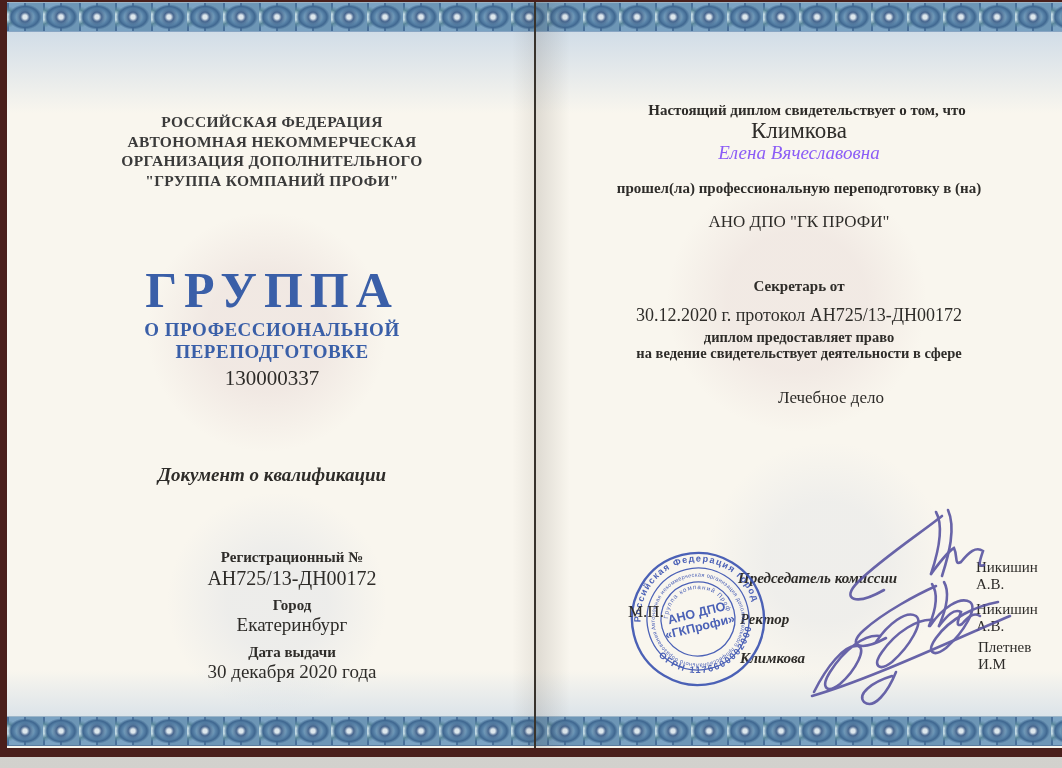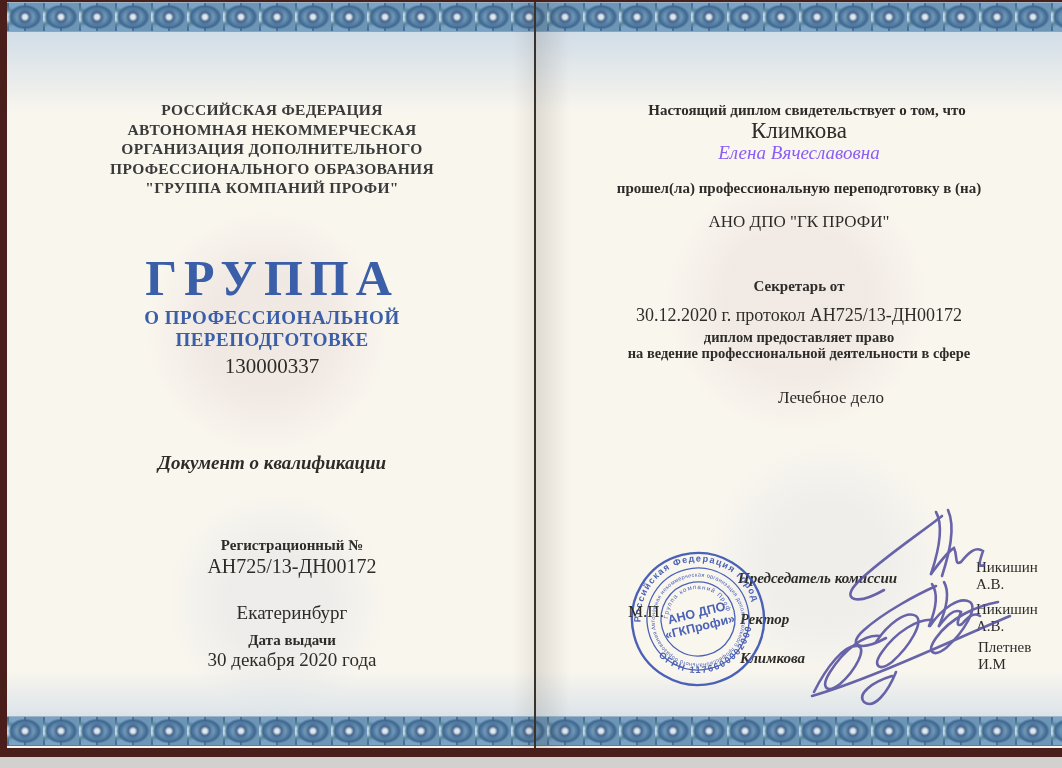--- a/index.html
+++ b/index.html
@@ -41,21 +41,21 @@
     background:linear-gradient(0deg, rgba(176,200,226,0.4), rgba(176,200,226,0)); }
   
   .spine { position:absolute; top:0; bottom:0; left:527px; width:2px;
     background:#37322c; z-index:5; }
   .spine-shadow { position:absolute; top:0; bottom:0; left:529px; width:34px;
     background:linear-gradient(90deg, rgba(60,50,40,0.14), rgba(60,50,40,0)); z-index:4; }
   .spine-shadow-l { position:absolute; top:0; bottom:0; left:505px; width:22px;
     background:linear-gradient(270deg, rgba(60,50,40,0.08), rgba(60,50,40,0)); z-index:4; }
 
   .page { position:absolute; top:0; bottom:0; }
-  .page-left { left:0; width:527px; }
+  .page-left { left:0; width:527px;margin-top:12px; }
   .page-right { left:529px; width:526px; }
 
   .abs { position:absolute; }
   .ctr { text-align:center; }
   .blue { color: var(--title-blue,#3a5fa8); }
 
   .org-header { left:20px; width:490px; top:98px; font-size:15.5px; font-weight:bold;
     color:#3a3a3a; line-height:19.5px; letter-spacing:0.3px; }
   .diploma-title { left:10px; width:510px; top:247px; font-size:50px; font-weight:bold;
     letter-spacing:7px; }
@@ -104,48 +104,48 @@
     <div class="band band-top"></div>
     <div class="band band-bottom"></div>
     <div class="wash-top"></div>
     <div class="wash-bottom"></div>
 
     <div class="page page-left">
       <div class="abs ctr org-header">
         <div>РОССИЙСКАЯ  ФЕДЕРАЦИЯ</div>
         <div>АВТОНОМНАЯ НЕКОММЕРЧЕСКАЯ</div>
         <div>ОРГАНИЗАЦИЯ ДОПОЛНИТЕЛЬНОГО</div>
-        <div>ПРОФЕССИОНАЛЬНОГО ОБРАЗОВАНИЯ</div>
         <div>"ГРУППА КОМПАНИЙ ПРОФИ"</div>
       </div>
 
       <div class="abs ctr blue diploma-title">ГРУППА</div>
       <div class="abs ctr blue diploma-subtitle1">О ПРОФЕССИОНАЛЬНОЙ</div>
       <div class="abs ctr blue diploma-subtitle2">ПЕРЕПОДГОТОВКЕ</div>
       <div class="abs ctr diploma-number">130000337</div>
 
       <div class="abs ctr qual-note">Документ о квалификации</div>
 
       <div class="abs ctr reg-label">Регистрационный №</div>
       <div class="abs ctr reg-number">АН725/13-ДН00172</div>
+      <div class="abs ctr city-label">Город</div>
       <div class="abs ctr city-value">Екатеринбург</div>
       <div class="abs ctr date-label">Дата выдачи</div>
       <div class="abs ctr date-value">30 декабря 2020 года</div>
     </div>
 
     <div class="page page-right">
       <div class="abs ctr statement">Настоящий диплом свидетельствует о том, что</div>
       <div class="abs ctr surname">Климкова</div>
       <div class="abs ctr holder-name">Елена Вячеславовна</div>
       <div class="abs ctr completed">прошел(ла) профессиональную переподготовку в (на)</div>
       <div class="abs ctr institution">АНО ДПО "ГК ПРОФИ"</div>
       <div class="abs ctr decision-label">Секретарь от</div>
       <div class="abs ctr decision-details">30.12.2020 г. протокол АН725/13-ДН00172</div>
       <div class="abs ctr grants1">диплом предоставляет право</div>
-      <div class="abs ctr grants2">на ведение профессиональной деятельности в сфере</div>
+      <div class="abs ctr grants2">на ведение свидетельствует деятельности в сфере</div>
       <div class="abs ctr field">Лечебное дело</div>
 
       <div class="abs mp-label">М.П.</div>
 
       <svg class="abs stamp-box" viewBox="0 0 148 148" xmlns="http://www.w3.org/2000/svg">
         <g transform="rotate(-14 74 74)" fill="none" stroke="#3d55b2">
           <circle cx="74" cy="74" r="66" stroke-width="2.4"></circle>
           <circle cx="74" cy="74" r="51" stroke-width="1.3"></circle>
           <circle cx="74" cy="74" r="37" stroke-width="1.3"></circle>
           <path id="arcOuterTop" d="M 16.5 74 A 57.5 57.5 0 1 1 131.5 74" stroke="none"></path>

